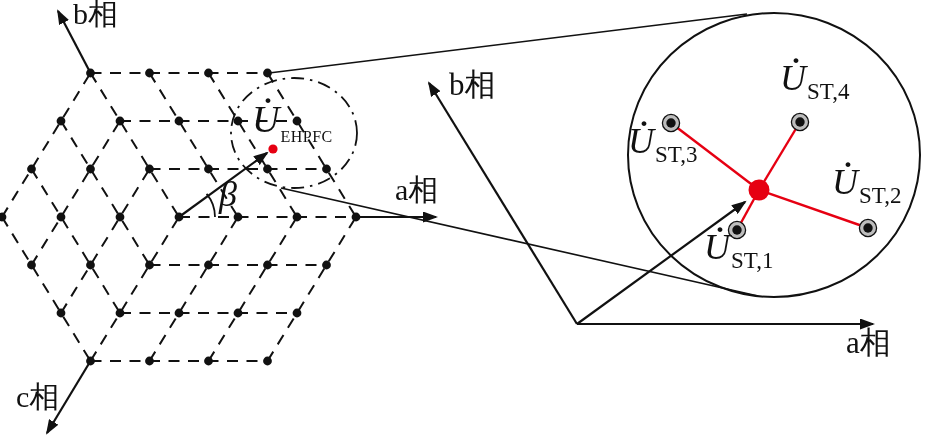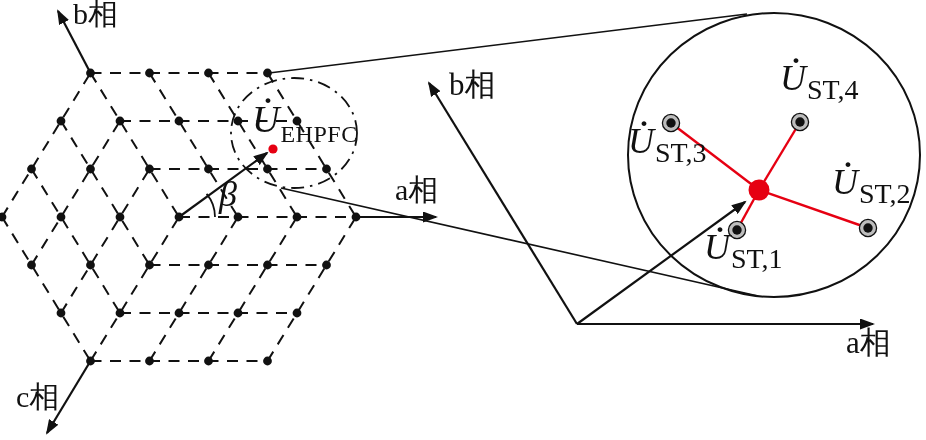--- a/index.html
+++ b/index.html
@@ -5,23 +5,23 @@
   html,body{margin:0;padding:0;background:#fff;}
   .fig{position:relative;width:926px;height:440px;background:#fff;overflow:hidden;
        font-family:"Liberation Serif","DejaVu Serif",serif;}
   .fig svg{position:absolute;left:0;top:0;}
   .lab{position:absolute;color:#111;white-space:nowrap;line-height:1.05;
        font-family:"Liberation Serif","DejaVu Serif",serif;}
   .cjk{font-size:30px;}
   .cjk2{font-size:31px;}
   .beta{font-size:36px;font-style:italic;}
   .vec .us{font-style:italic;font-size:38px;line-height:1;}
-  .vec .sb{font-size:24px;vertical-align:-10px;margin-left:1px;letter-spacing:.5px;}
+  .vec .sb{font-size:16px;vertical-align:-10px;margin-left:1px;letter-spacing:.5px;}
   .vec2 .us{font-style:italic;font-size:36px;line-height:1;}
-  .vec2 .sb{font-size:28px;vertical-align:-9px;margin-left:1px;}
+  .vec2 .sb{font-size:23px;vertical-align:-9px;margin-left:1px;}
   .uw{position:relative;display:inline-block;}
   .od{position:absolute;top:-.5em;left:11px;font-size:30px;font-weight:bold;line-height:1;}
 </style>
 </head>
 <body>
 
 <div class="fig">
   <svg id="geom" width="926" height="440" viewBox="0 0 926 440">
       <defs>
         <marker id="ah" markerUnits="userSpaceOnUse" markerWidth="16" markerHeight="11" refX="13" refY="5.5" orient="auto">

